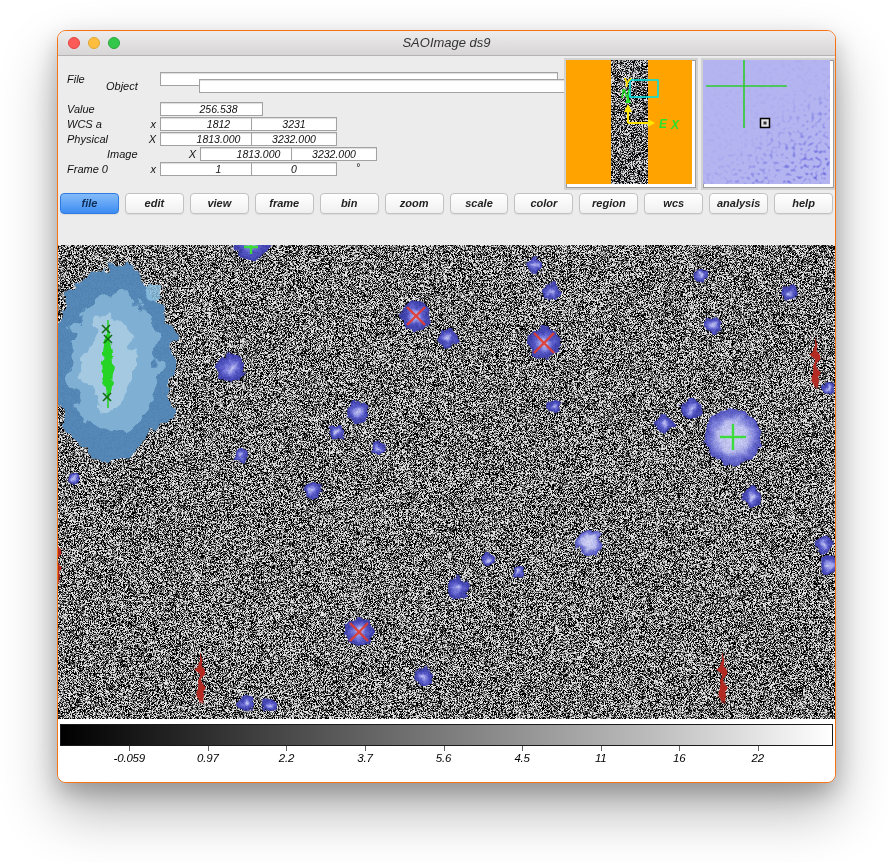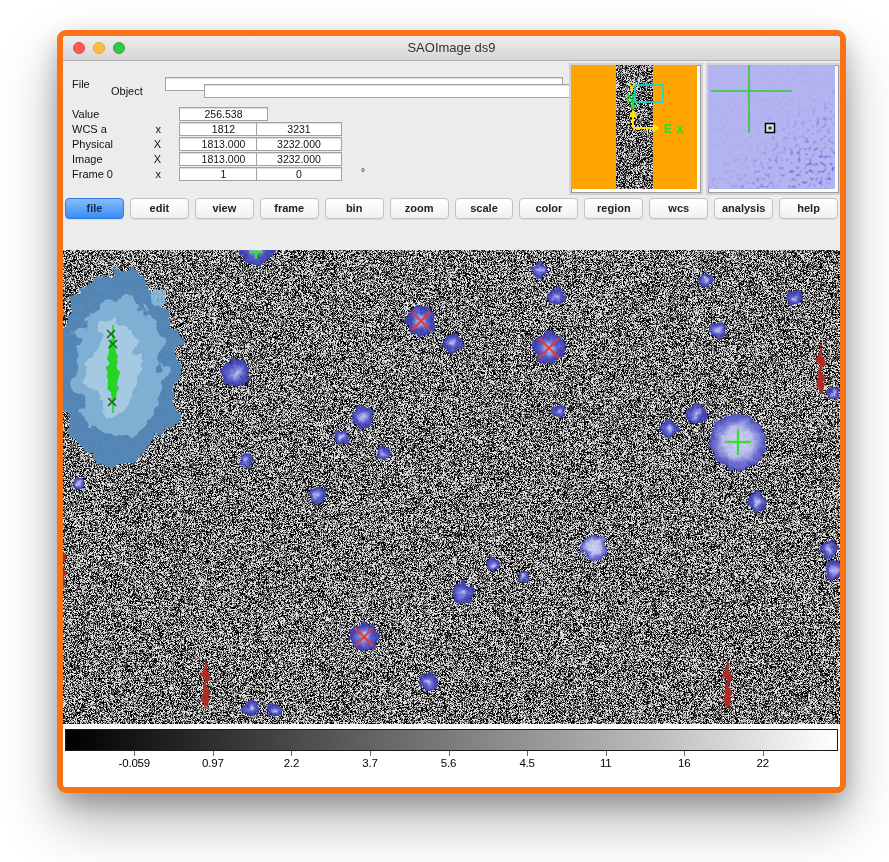--- a/index.html
+++ b/index.html
@@ -1,39 +1,39 @@
 <!DOCTYPE html>
 <html><head>
 <meta charset="utf-8">
 <style>
   html,body{margin:0;padding:0;background:#ffffff;width:889px;height:862px;
     font-family:"Liberation Sans", sans-serif; -webkit-font-smoothing:antialiased;}
   .page{position:relative;width:889px;height:862px;overflow:hidden;background:#fff;}
   .window{position:absolute;left:57px;top:30px;width:777px;height:751px;background:#ececec;
-    border-radius:9px;overflow:hidden;border:6px solid #f97316;
-    box-shadow:0 28px 55px rgba(0,0,0,.30), 0 10px 22px rgba(0,0,0,.22);}
+    border-radius:9px;overflow:hidden;border:1px solid #f97316;
+    box-shadow:0 28px 55px rgba(0,0,0,.30), 0 10px 22px rgba(0,0,0,.22);font-style:italic;}
   
   .titlebar{position:absolute;left:0;top:0;right:0;height:24px;
     background:linear-gradient(#eeeded,#d7d5d5);border-bottom:1px solid #b4b2b2;}
   .lights{position:absolute;left:10px;top:6px;display:flex;gap:8px;}
   .light{width:12px;height:12px;border-radius:50%;display:inline-block;box-sizing:border-box;}
   .light.red{background:#fc5b57;border:1px solid #e2443f;}
   .light.yellow{background:#fdbe40;border:1px solid #e0a632;}
   .light.green{background:#34c84a;border:1px solid #2ca73d;}
   .title{position:absolute;left:0;right:0;top:0;height:24px;line-height:24px;text-align:center;
     font-size:13px;color:#333;}
   
   .inforow{position:absolute;left:0;width:500px;height:15px;font-size:11px;color:#111;}
   .ilabel{position:absolute;left:9px;top:1px;}
   .sub1{position:absolute;left:84px;width:14px;top:1px;text-align:right;}
   .sub2{position:absolute;left:192px;width:11px;top:1px;text-align:right;}
   .ifield{position:absolute;top:0;height:12px;background:#fff;border:1px solid #a2a2a2;
     box-shadow:inset 0 1px 1px rgba(0,0,0,.14);font-size:10.5px;line-height:12px;text-align:center;color:#111;}
   .ifield.flong{left:102px;width:396px;}
-  .ifield.f1{left:116px;width:87px;}
+  .ifield.f1{left:102px;width:87px;padding-left:14px;}
   .ifield.f2{left:193px;width:84px;}
   .suffix{position:absolute;left:298px;top:0;font-size:10px;}
   .viewbox{position:absolute;top:27px;height:128px;background:#fff;border:2px solid #d2d2d2;
     box-shadow:0 0 0 1px #9c9c9c inset;}
   .panner{left:506px;width:130px;}
   .magnifier{left:643px;width:131px;}
   .viewbox svg{display:block;}
   
   .menurow{position:absolute;left:2px;right:2px;height:21px;display:flex;gap:6px;}
   .row1{top:162px;} .row2{top:186px;}
@@ -89,21 +89,21 @@
           <span class="ifield f1">1812</span>
           <span class="ifield f2">3231</span>
         </div>
         <div class="inforow" style="top: 101px;">
           <span class="ilabel">Physical</span>
           <span class="sub1">X</span>
           <span class="sub2">Y</span>
           <span class="ifield f1">1813.000</span>
           <span class="ifield f2">3232.000</span>
         </div>
-        <div class="inforow" style="top: 116px;">
+        <div class="inforow" style="top: 116px; margin-left: 40px;">
           <span class="ilabel">Image</span>
           <span class="sub1">X</span>
           <span class="sub2">Y</span>
           <span class="ifield f1">1813.000</span>
           <span class="ifield f2">3232.000</span>
         </div>
         <div class="inforow" style="top: 131px;">
           <span class="ilabel">Frame 0</span>
           <span class="sub1">x</span>
           <span class="ifield f1">1</span>

